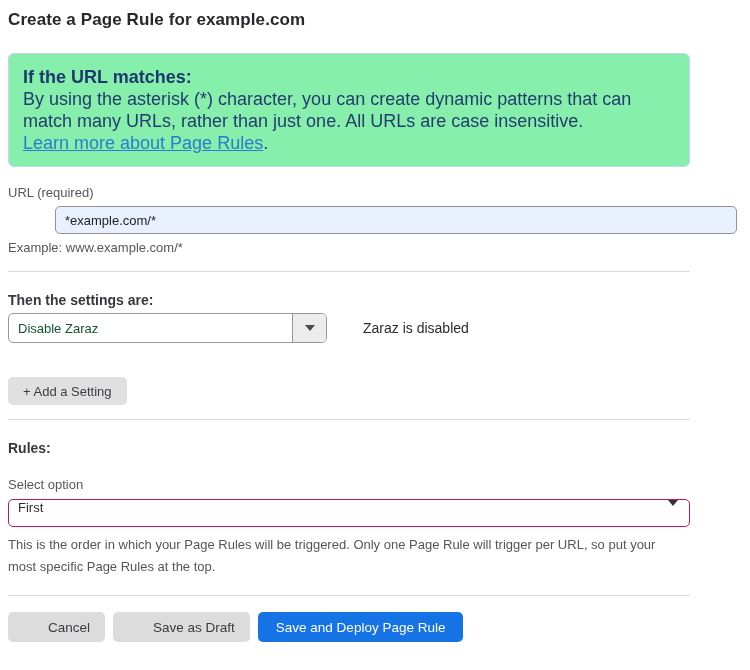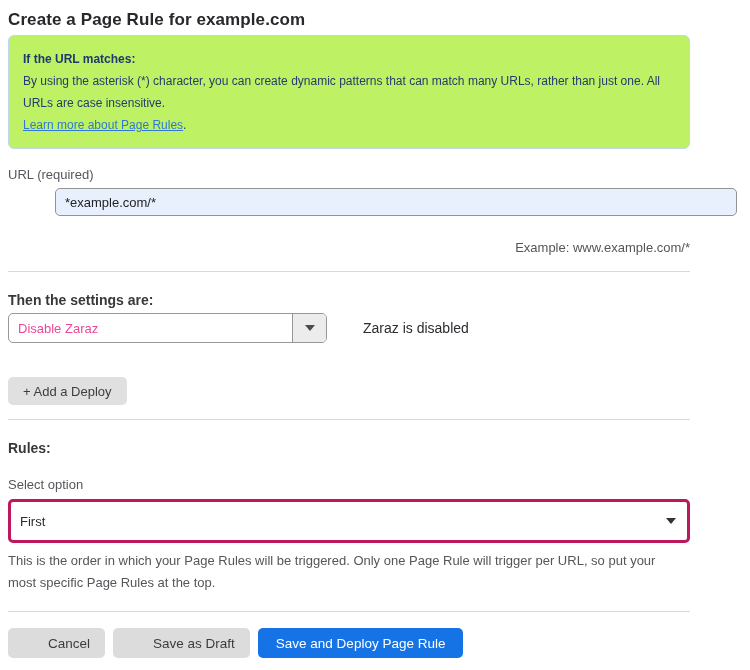--- a/index.html
+++ b/index.html
@@ -16,27 +16,27 @@
     margin-left: 8px;
     padding-top: 10px;
   }
   .page-title {
     font-size: 17px;
     font-weight: bold;
     color: #27282b;
     letter-spacing: 0.1px;
   }
   .info-box {
-    margin-top: 5px;
-    background: #bef264;
+    margin-top: 23px;
+    background: #86efac;
     border: 1px solid #bed8f0;
     border-radius: 6px;
     padding: 12px 14px;
     color: #233d6d;
-    font-size: 12px;
+    font-size: 18px;
     line-height: 22px;
   }
   .info-box .info-heading {
     font-weight: bold;
     color: #1d3a6c;
   }
   .info-link {
     color: #2f7ad0;
     text-decoration: underline;
     cursor: pointer;
@@ -56,24 +56,23 @@
     border-radius: 5px;
     padding: 0 9px;
     font-size: 13px;
     color: #222327;
     font-family: "Liberation Sans", sans-serif;
     outline: none;
     display: block;
     margin-left: 47px;
   }
   .field-hint {
-    margin-top: 24px;
+    margin-top: 6px;
     font-size: 13px;
     color: #55565a;
-    text-align: right;
   }
   .divider {
     border: none;
     border-top: 1px solid #d9d9d9;
     margin-top: 16px;
   }
   .section-heading {
     margin-top: 20px;
     font-size: 14px;
     font-weight: bold;
@@ -94,21 +93,21 @@
     overflow: hidden;
     background: #ffffff;
     cursor: pointer;
   }
   .setting-select .select-value {
     flex: 1;
     display: flex;
     align-items: center;
     padding-left: 9px;
     font-size: 13px;
-    color: #ec4899;
+    color: #14532d;
   }
   .setting-select .select-arrow-btn {
     width: 34px;
     background: #ececec;
     border-left: 1px solid #979797;
     display: flex;
     align-items: center;
     justify-content: center;
   }
   .tri-down {
@@ -131,26 +130,25 @@
     height: 28px;
     padding: 0 15px;
     font-size: 13px;
     color: #3c3d41;
     font-family: "Liberation Sans", sans-serif;
     cursor: pointer;
   }
   .order-select {
     margin-top: 7px;
     width: 100%;
-    height: 44px;
-    border: 3px solid #be185d;
+    height: 28px;
+    border: 1px solid #be185d;
     border-radius: 5px;
     background: #ffffff;
     display: flex;
-    align-items: center;
     padding: 0 12px 0 9px;
     font-size: 13px;
     color: #2b2c30;
     cursor: pointer;
     position: relative;
   }
   .order-select .tri-down {
     position: absolute;
     right: 11px;
     border-left-width: 5px;
@@ -216,21 +214,21 @@
   <div class="picker-row">
     <div class="setting-select">
       <div class="select-value">Disable Zaraz</div>
       <div class="select-arrow-btn">
         <span class="tri-down"></span>
       </div>
     </div>
     <div class="status-text">Zaraz is disabled</div>
   </div>
 
-  <button class="add-setting-btn">+ Add a Deploy</button>
+  <button class="add-setting-btn">+ Add a Setting</button>
 
   <hr class="divider" style="margin-top:14px;">
 
   <div class="section-heading">Rules:</div>
 
   <div class="field-label" style="margin-top:21px;">Select option</div>
 
   <div class="order-select">
     <span>First</span>
     <span class="tri-down"></span>

